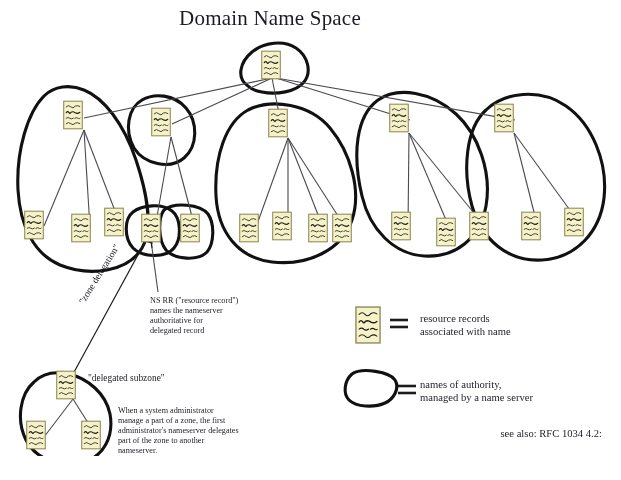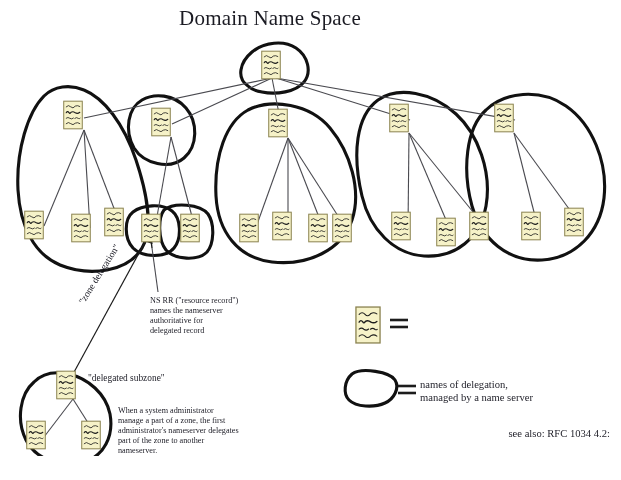--- a/index.html
+++ b/index.html
@@ -199,23 +199,27 @@
   <div class="txt t-mid" style="left:88px; top:373px;">"delegated subzone"</div>
 
   <div class="txt t-small" style="left:118px; top:406px; width:150px;">
     <div>When a system administrator</div>
     <div>manage a part of a zone, the first</div>
     <div><span>administrator's nameserver </span><span class="b">delegates</span></div>
     <div>part of the zone to another</div>
     <div>nameserver.</div>
   </div>
 
+  <div class="txt t-leg" style="left:420px; top:313px; width:190px;">
+    <div class="b">resource records</div>
+    <div>associated with name</div>
+  </div>
 
   <div class="txt t-leg" style="left:420px; top:379px; width:190px;">
-    <div><span class="b">names</span><span> of delegation,</span></div>
+    <div><span class="b">names</span><span> of authority,</span></div>
     <div><span>managed by a </span><span class="b">name server</span></div>
   </div>
 
-  <div class="txt t-leg" style="left:368px; top:428px; width:252px; text-align:center;">
+  <div class="txt t-leg" style="left:360px; top:428px; width:252px; text-align:center;">
     <div style="text-align:right; padding-right:10px;">see also: RFC 1034 4.2:</div>
   </div>
 
 </div>
 
 </body></html>

